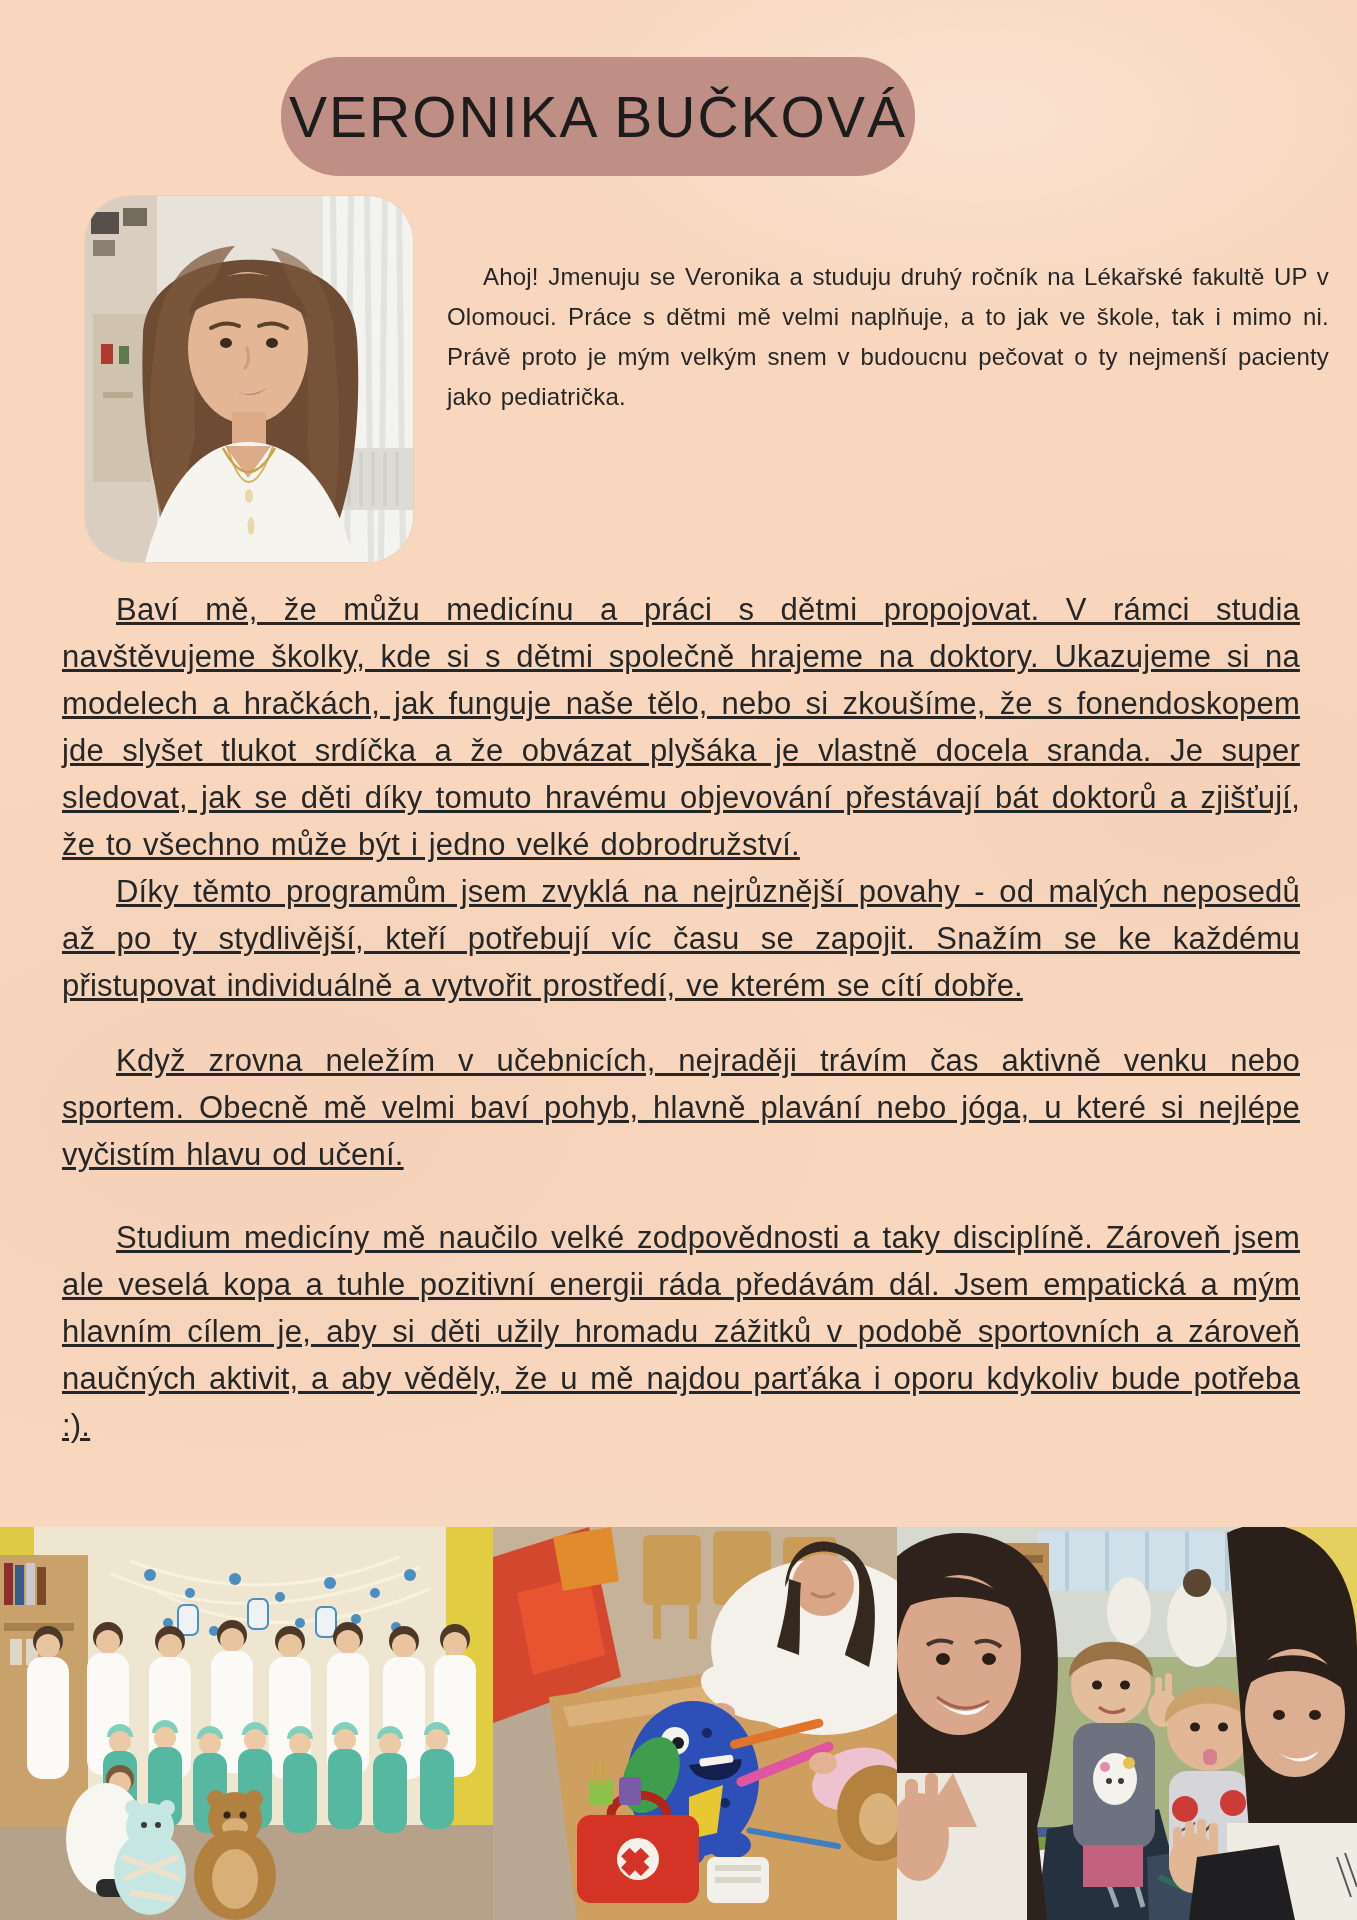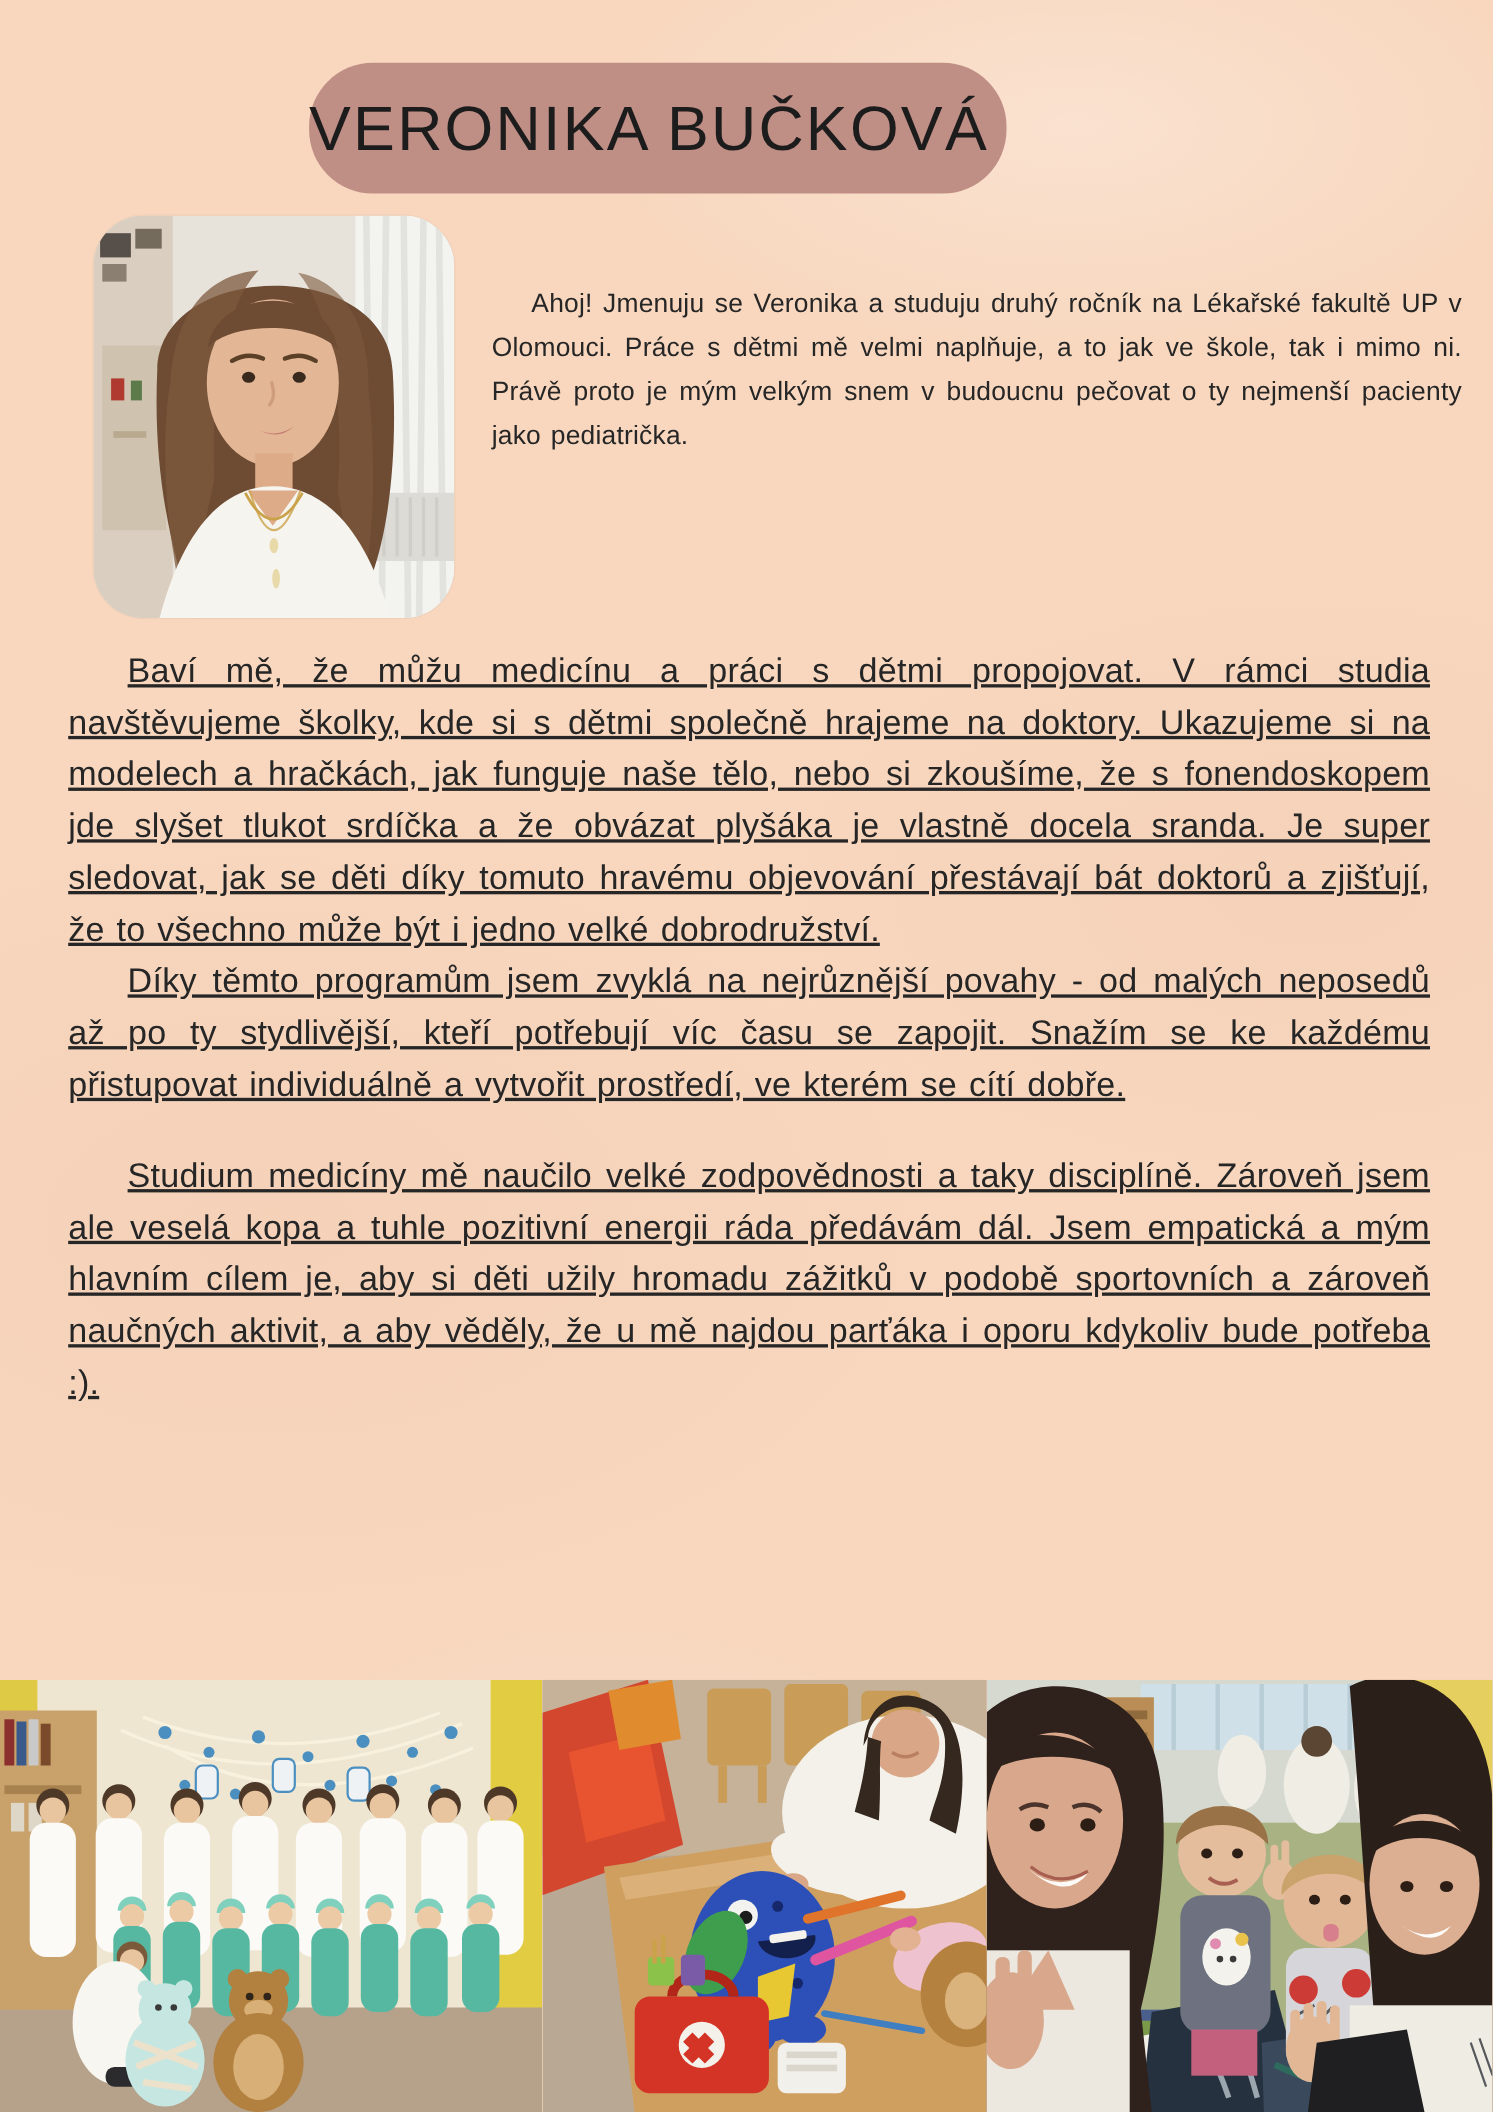--- a/index.html
+++ b/index.html
@@ -13,21 +13,21 @@
     content:"";position:absolute;inset:0;pointer-events:none;
     background:
       radial-gradient(620px 300px at 72% 6%, rgba(255,255,255,.28), transparent 70%),
       radial-gradient(900px 520px at 18% 58%, rgba(216,166,138,.12), transparent 72%),
       radial-gradient(760px 420px at 88% 42%, rgba(216,166,138,.10), transparent 70%),
       radial-gradient(520px 320px at 40% 88%, rgba(255,255,255,.14), transparent 70%);
   }
   .title-pill{
     position:absolute;left:281px;top:57px;width:634px;height:119px;
     background:#bf8e85;border-radius:58px;
-    display:flex;align-items:center;
+    display:flex;align-items:center;justify-content:center;
   }
   .title-pill h1{
     margin:0;font-size:57px;font-weight:400;letter-spacing:2px;color:#1c1c1c;
     white-space:nowrap;
   }
   .portrait{
     position:absolute;left:85px;top:196px;width:328px;height:366px;
     border-radius:46px;overflow:hidden;box-shadow:0 0 0 1px rgba(0,0,0,.04);
   }
   .portrait svg{display:block;width:100%;height:100%;}
@@ -97,20 +97,21 @@
       <path d="M142,250 Q163,322 188,250" stroke="#caa24a" stroke-width="2" fill="none" opacity=".8"></path>
       <ellipse cx="166" cy="330" rx="3.5" ry="9" fill="#e8d9a8"></ellipse>
     </svg>
   </div>
 
   <p class="intro">Ahoj! Jmenuju se Veronika a studuju druhý ročník na Lékařské fakultě UP v Olomouci. Práce s dětmi mě velmi naplňuje, a to jak ve škole, tak i mimo ni. Právě proto je mým velkým snem v budoucnu pečovat o ty nejmenší pacienty jako pediatrička.</p>
 
   <div class="body-text">
     <p>Baví mě, že můžu medicínu a práci s dětmi propojovat. V rámci studia navštěvujeme školky, kde si s dětmi společně hrajeme na doktory. Ukazujeme si na modelech a hračkách, jak funguje naše tělo, nebo si zkoušíme, že s fonendoskopem jde slyšet tlukot srdíčka a že obvázat plyšáka je vlastně docela sranda. Je super sledovat, jak se děti díky tomuto hravému objevování přestávají bát doktorů a zjišťují, že to všechno může být i jedno velké dobrodružství.</p>
     <p>Díky těmto programům jsem zvyklá na nejrůznější povahy - od malých neposedů až po ty stydlivější, kteří potřebují víc času se zapojit. Snažím se ke každému přistupovat individuálně a vytvořit prostředí, ve kterém se cítí dobře.</p>
+    <p class="gap-sm">Když zrovna neležím v učebnicích, nejraději trávím čas aktivně venku nebo sportem. Obecně mě velmi baví pohyb, hlavně plavání nebo jóga, u které si nejlépe vyčistím hlavu od učení.</p>
     <p class="gap-md">Studium medicíny mě naučilo velké zodpovědnosti a taky disciplíně. Zároveň jsem ale veselá kopa a tuhle pozitivní energii ráda předávám dál. Jsem empatická a mým hlavním cílem je, aby si děti užily hromadu zážitků v podobě sportovních a zároveň naučných aktivit, a aby věděly, že u mě najdou parťáka i oporu kdykoliv bude potřeba :).</p>
   </div>
 
   <div class="photos">
 
     <div class="photo ph1">
       <svg viewBox="0 0 493 393" aria-hidden="true">
         <defs>
           <g id="adult">
             <circle cx="0" cy="-2" r="15" fill="#4e3827"></circle>

